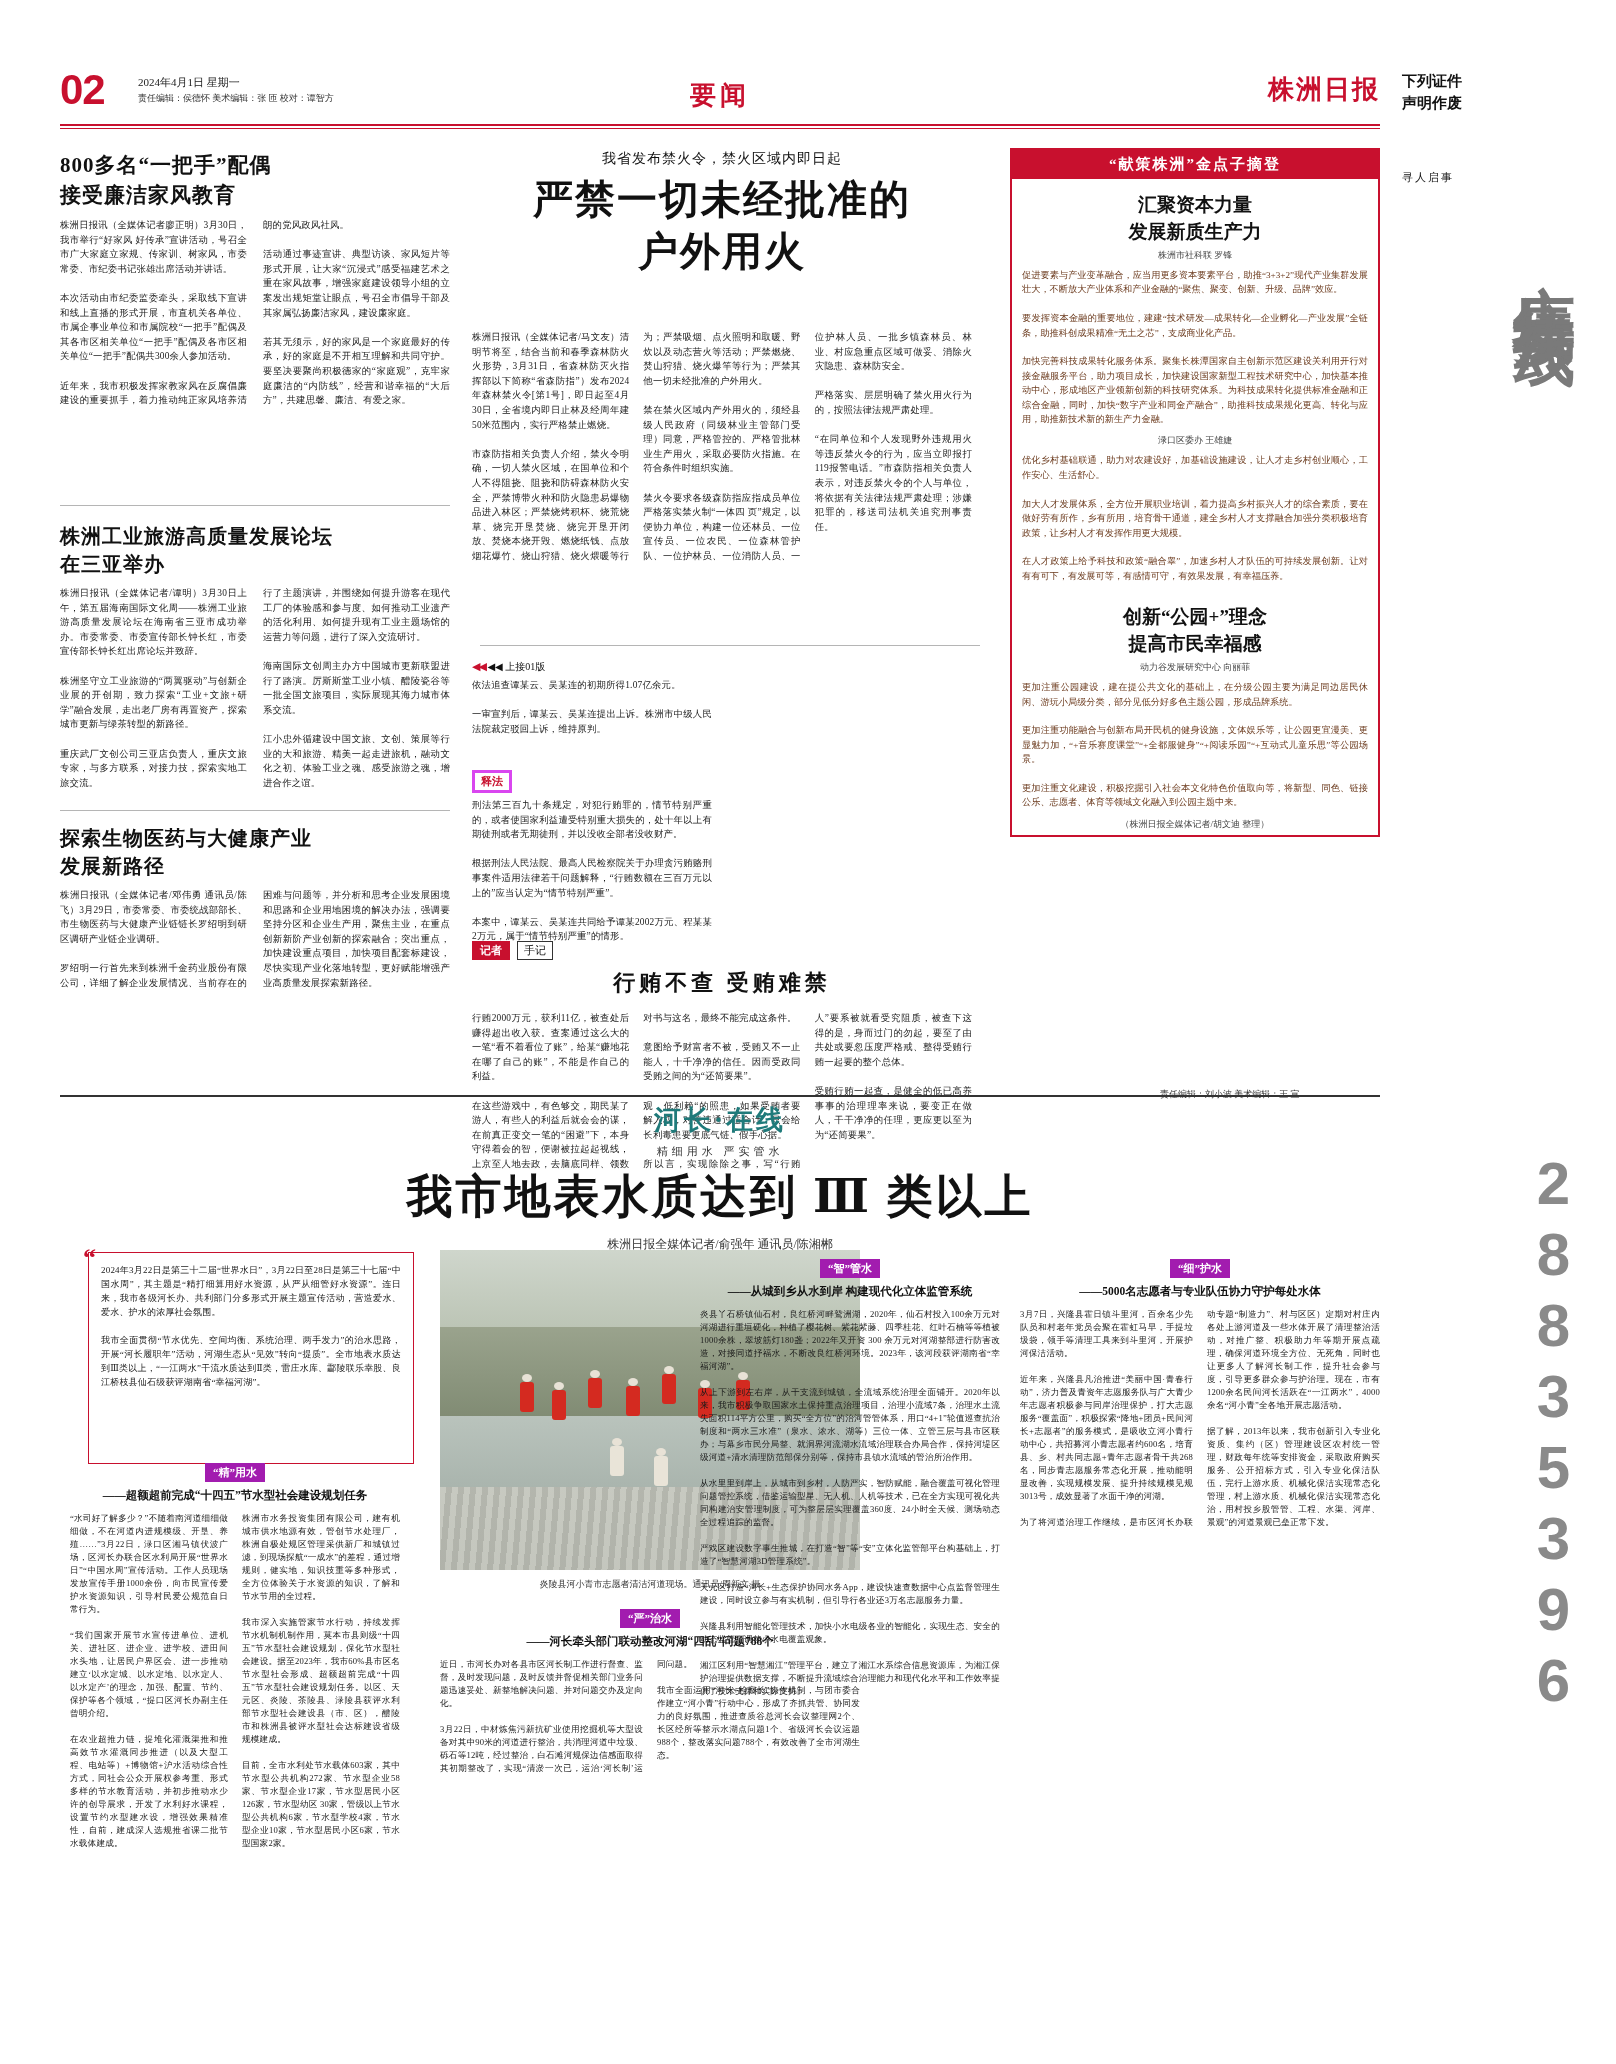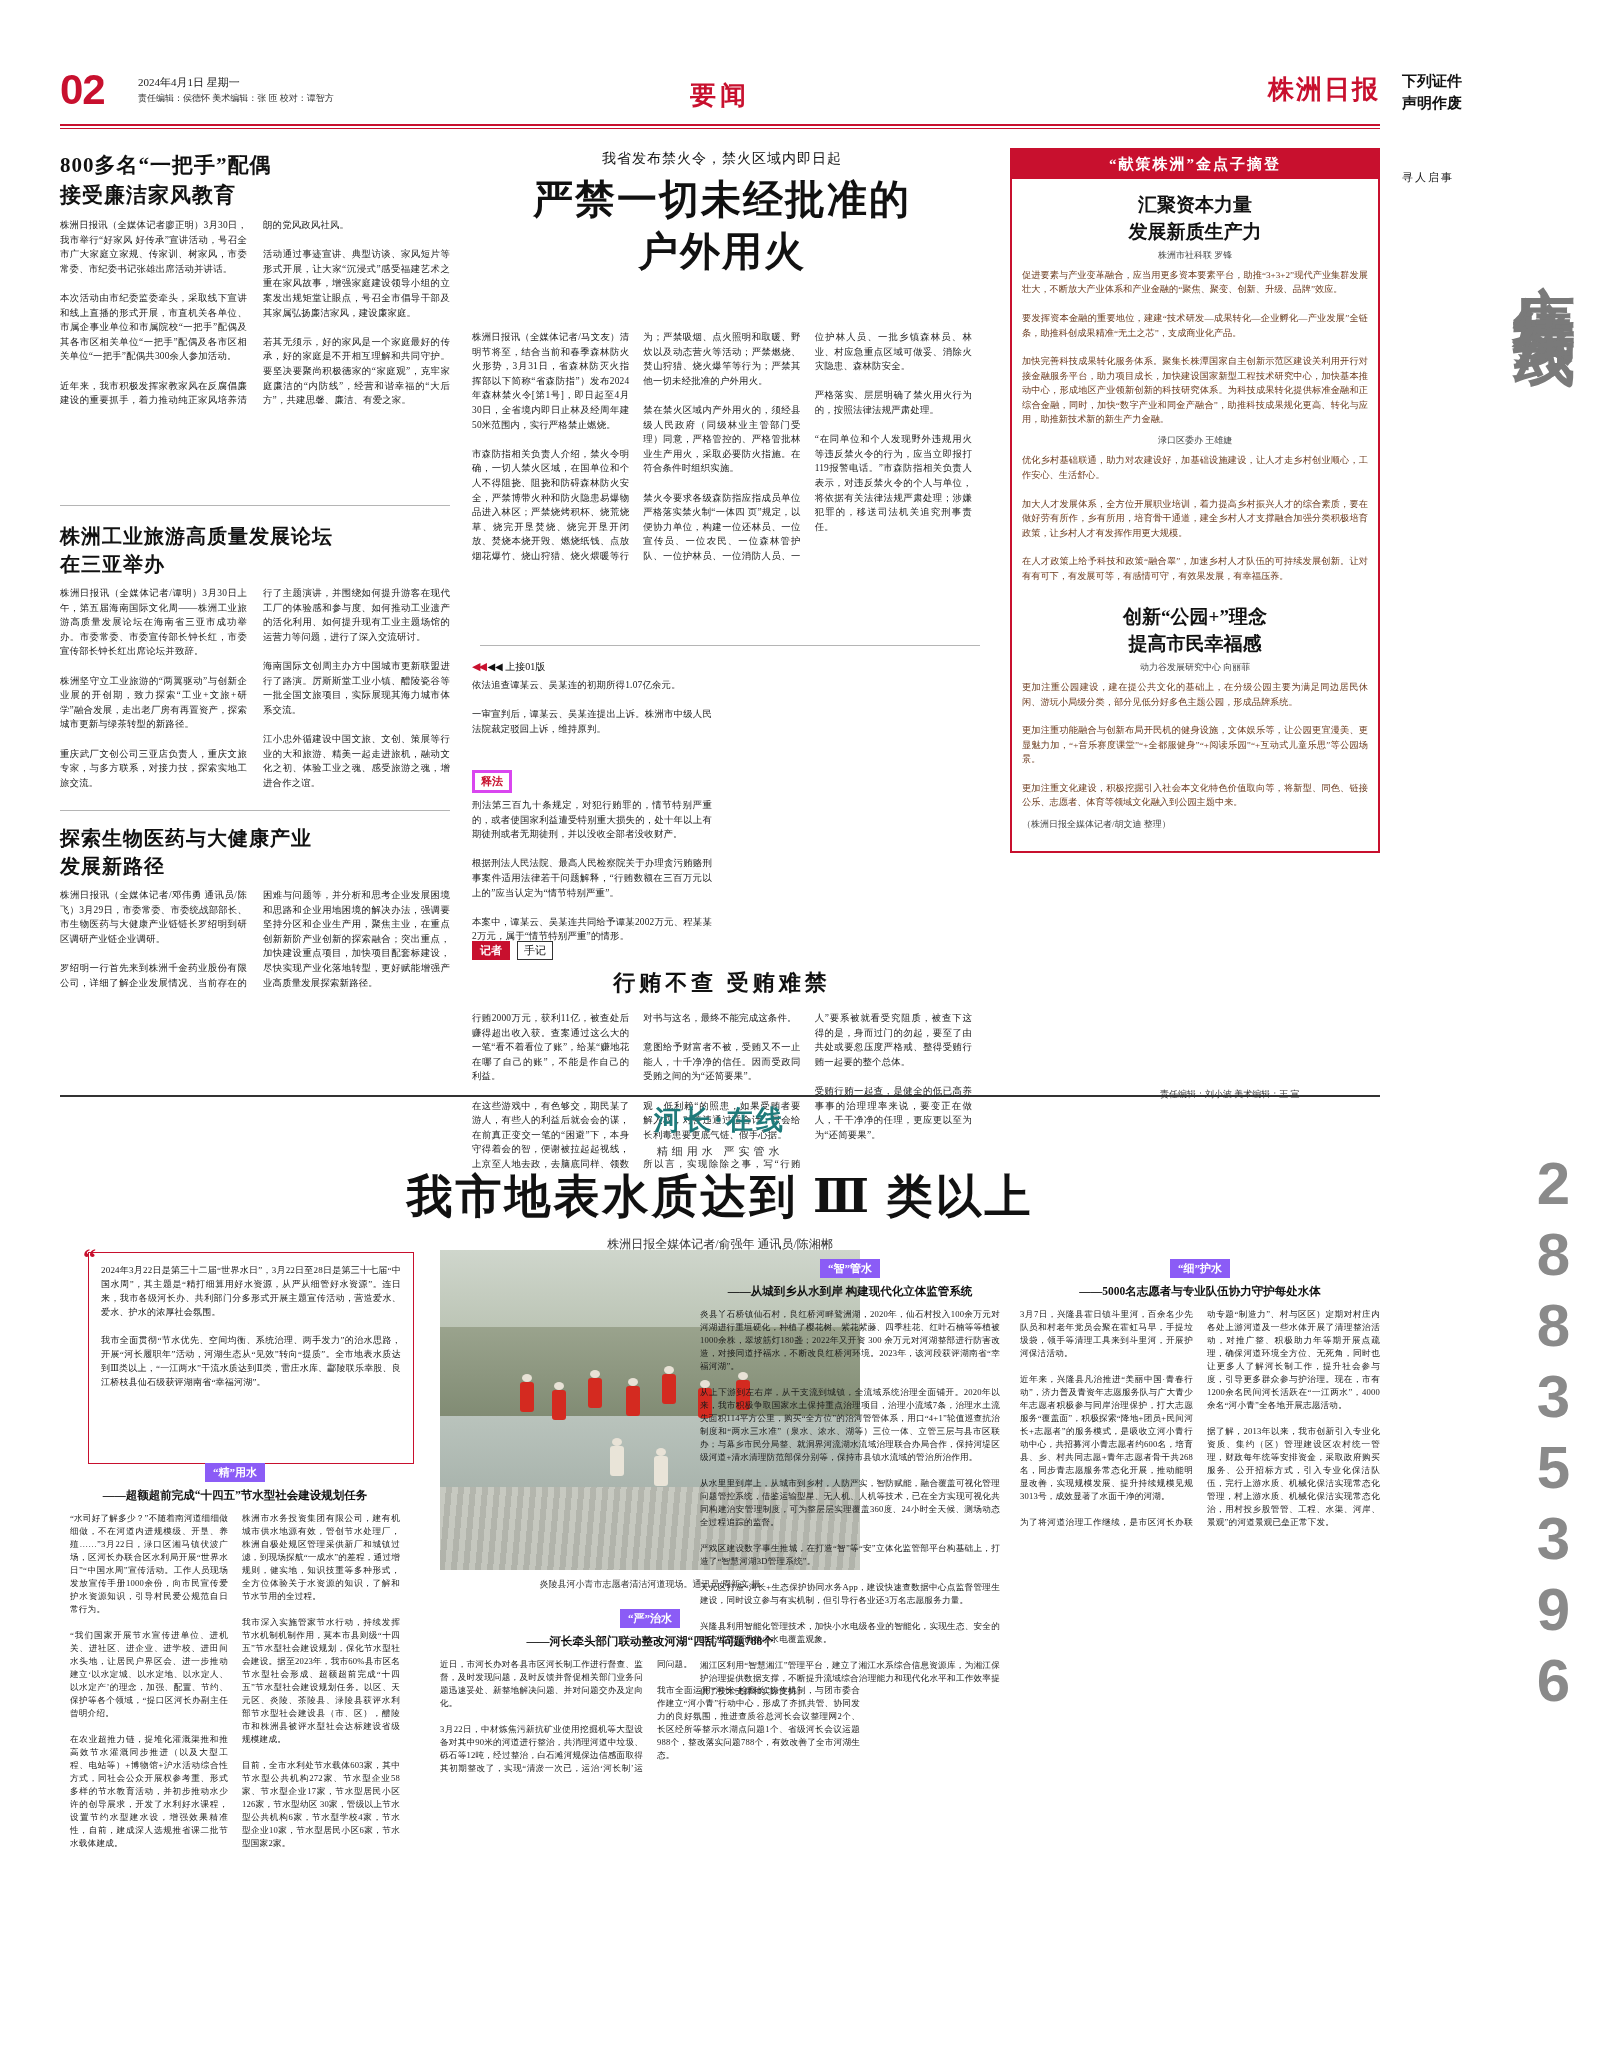--- a/index.html
+++ b/index.html
@@ -50,21 +50,21 @@
 
   
   .rc{position:absolute;left:1010px;width:370px;}
   .redbox{border:2px solid #c8102e;padding:0;}
   .redbar{background:#c8102e;color:#fff;text-align:center;font-size:15px;font-weight:700;letter-spacing:2px;padding:5px 0;}
   .rbox-title{text-align:center;font-size:19px;line-height:27px;font-weight:700;margin:12px 6px 4px;}
   .rbox-by{text-align:center;font-size:9px;color:#444;margin-bottom:6px;}
   .rbox-body{font-size:9.2px;line-height:14.4px;text-align:justify;padding:0 10px 8px;color:#6b3a1d;}
 
   .tagline{display:inline-block;background:#c8102e;color:#fff;font-size:11px;padding:2px 8px;font-weight:700;}
-  .tagline-o{display:inline-block;background:#8b5cf6;color:#fff;font-size:11px;padding:2px 8px;font-weight:700;}
+  .tagline-o{display:inline-block;background:#a21caf;color:#fff;font-size:11px;padding:2px 8px;font-weight:700;}
   .tag-outline{display:inline-block;border:3px solid #d946ef;color:#c8102e;font-size:11px;padding:1px 6px;font-weight:700;}
 
   
   .sec-title{position:absolute;text-align:center;}
   .hz-title{font-size:27px;font-weight:700;color:#1f7a7a;letter-spacing:3px;}
   .hz-sub{font-size:11px;color:#333;letter-spacing:4px;}
   .big-head{font-size:46px;font-weight:700;letter-spacing:3px;color:#111;text-align:center;}
   .big-by{font-size:12px;color:#333;text-align:center;}
 
   .photo{position:absolute;background:#8a8f7e;overflow:hidden;}
@@ -238,21 +238,21 @@
 
       <div class="rbox-title" style="white-space:pre-line">创新“公园+”理念
 提高市民幸福感</div>
       <div class="rbox-by">动力谷发展研究中心  向丽菲</div>
       <div class="rbox-body" style="white-space:pre-line">更加注重公园建设，建在提公共文化的基础上，在分级公园主要为满足同边居民休闲、游玩小局级分类，部分见低分好多色主题公园，形成品牌系统。
 
 更加注重功能融合与创新布局开民机的健身设施，文体娱乐等，让公园更宜漫美、更显魅力加，“+音乐赛度课堂”“+全都服健身”“+阅读乐园”“+互动式儿童乐思”等公园场景。
 
 更加注重文化建设，积极挖掘引入社会本文化特色价值取向等，将新型、同色、链接公乐、志愿者、体育等领域文化融入到公园主题中来。</div>
 
-      <div style="text-align:left;font-size:9px;color:#444;padding:0 10px 20px;">（株洲日报全媒体记者/胡文迪  整理）</div>
+      <div style="text-align:center;font-size:9px;color:#444;padding:0 10px 4px;">（株洲日报全媒体记者/胡文迪  整理）</div>
     </div>
   </div>
 
   <div class="footer-by" style="left:1160px;top:1088px;">责任编辑：刘小波    美术编辑：王  宣</div>
 
   <div class="divline" style="left:60px;top:1095px;width:1320px;height:2px;"></div>
 
   <div class="sec-title" style="left:0;top:1102px;width:1440px;">
     <div class="hz-title">河长·在线</div>
     <div class="hz-sub" style="margin-top:6px;">精细用水  严实管水</div>

